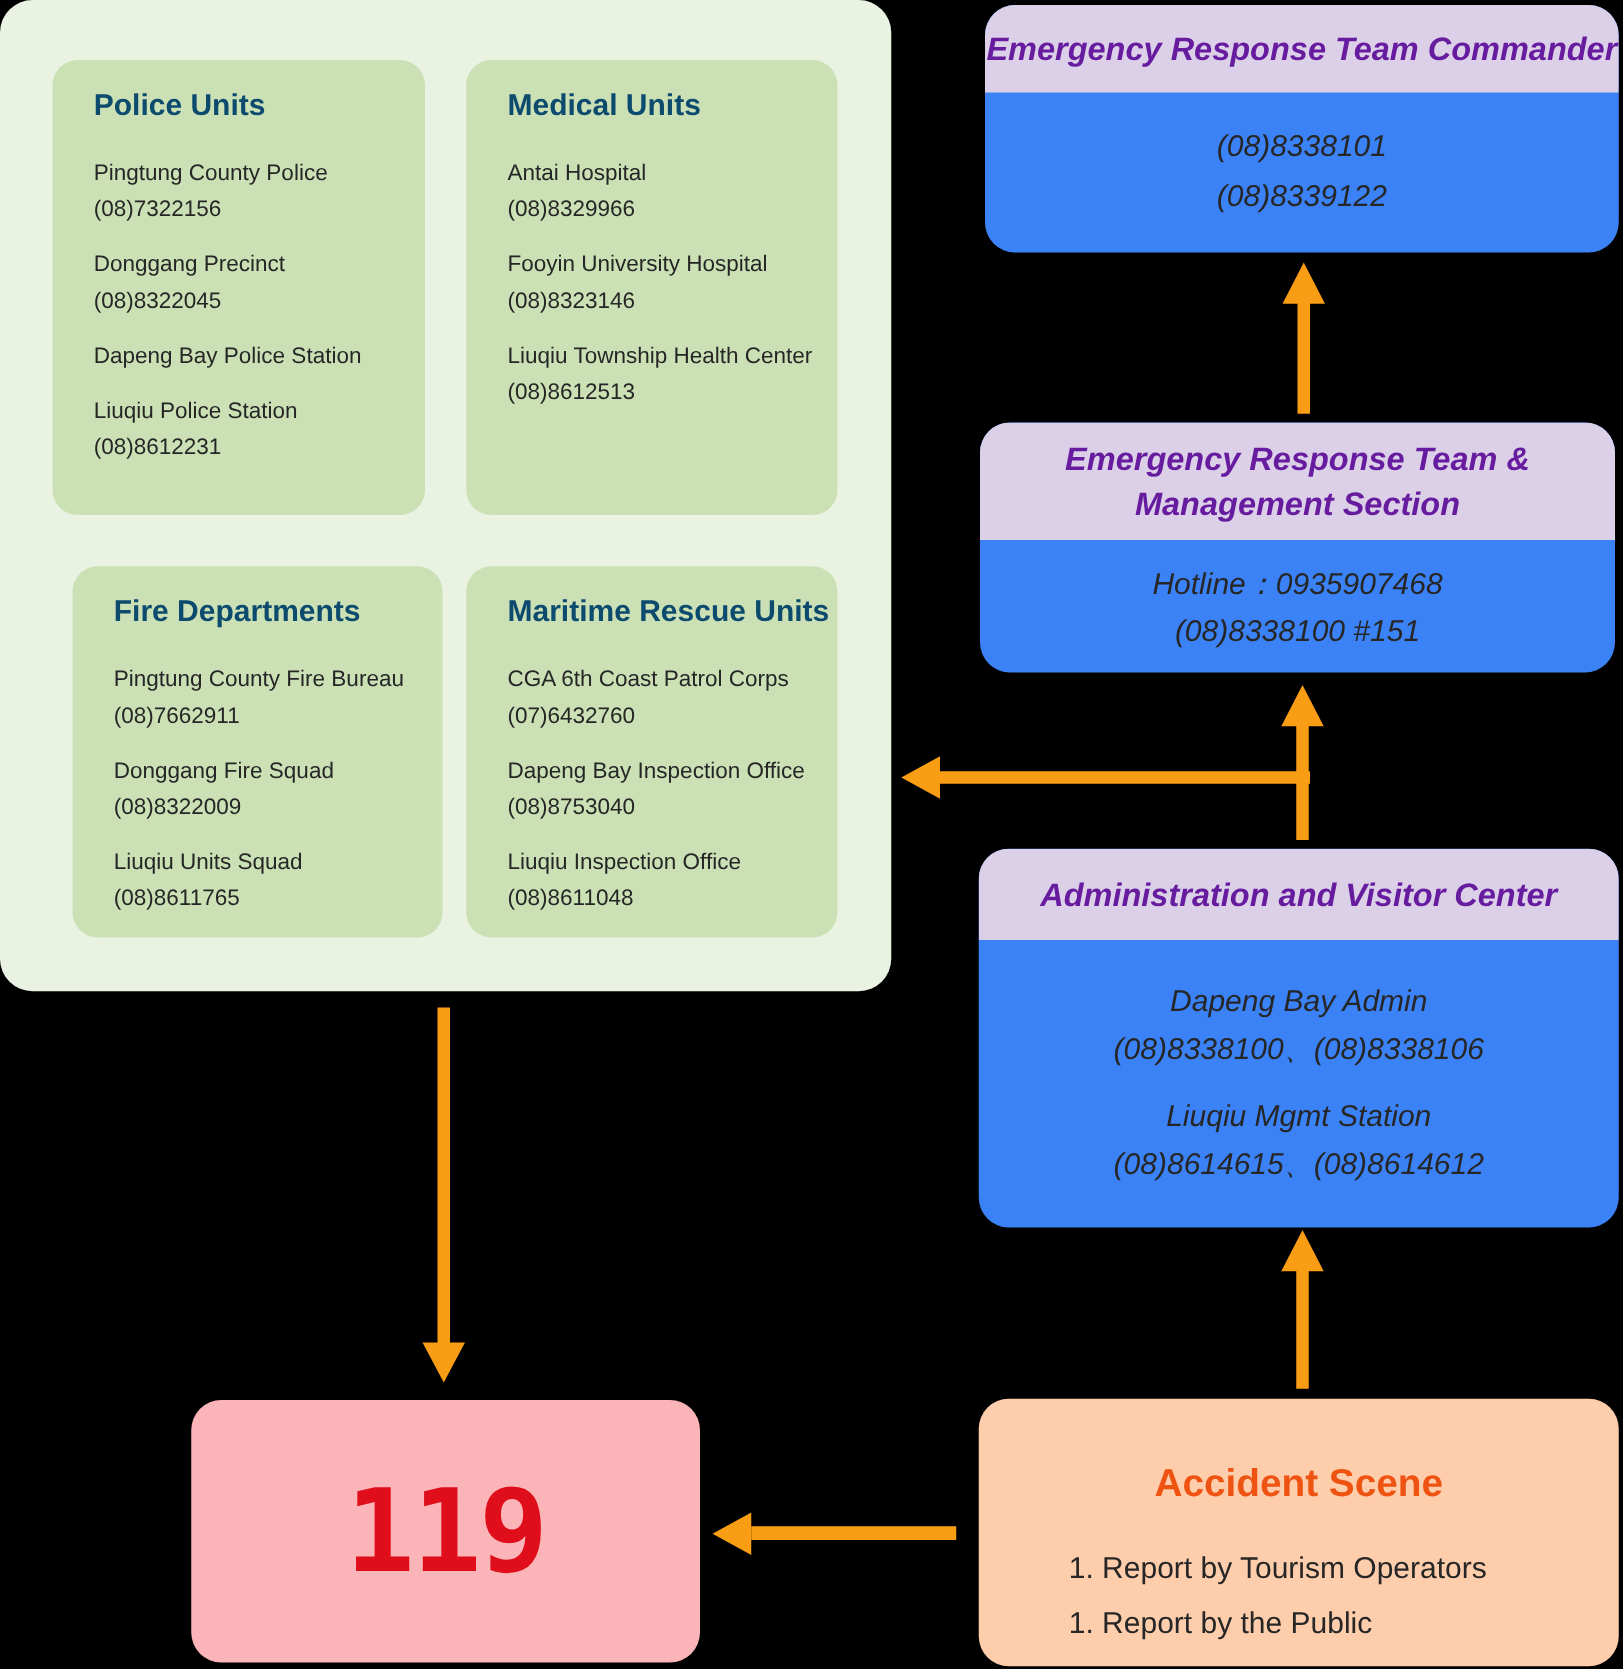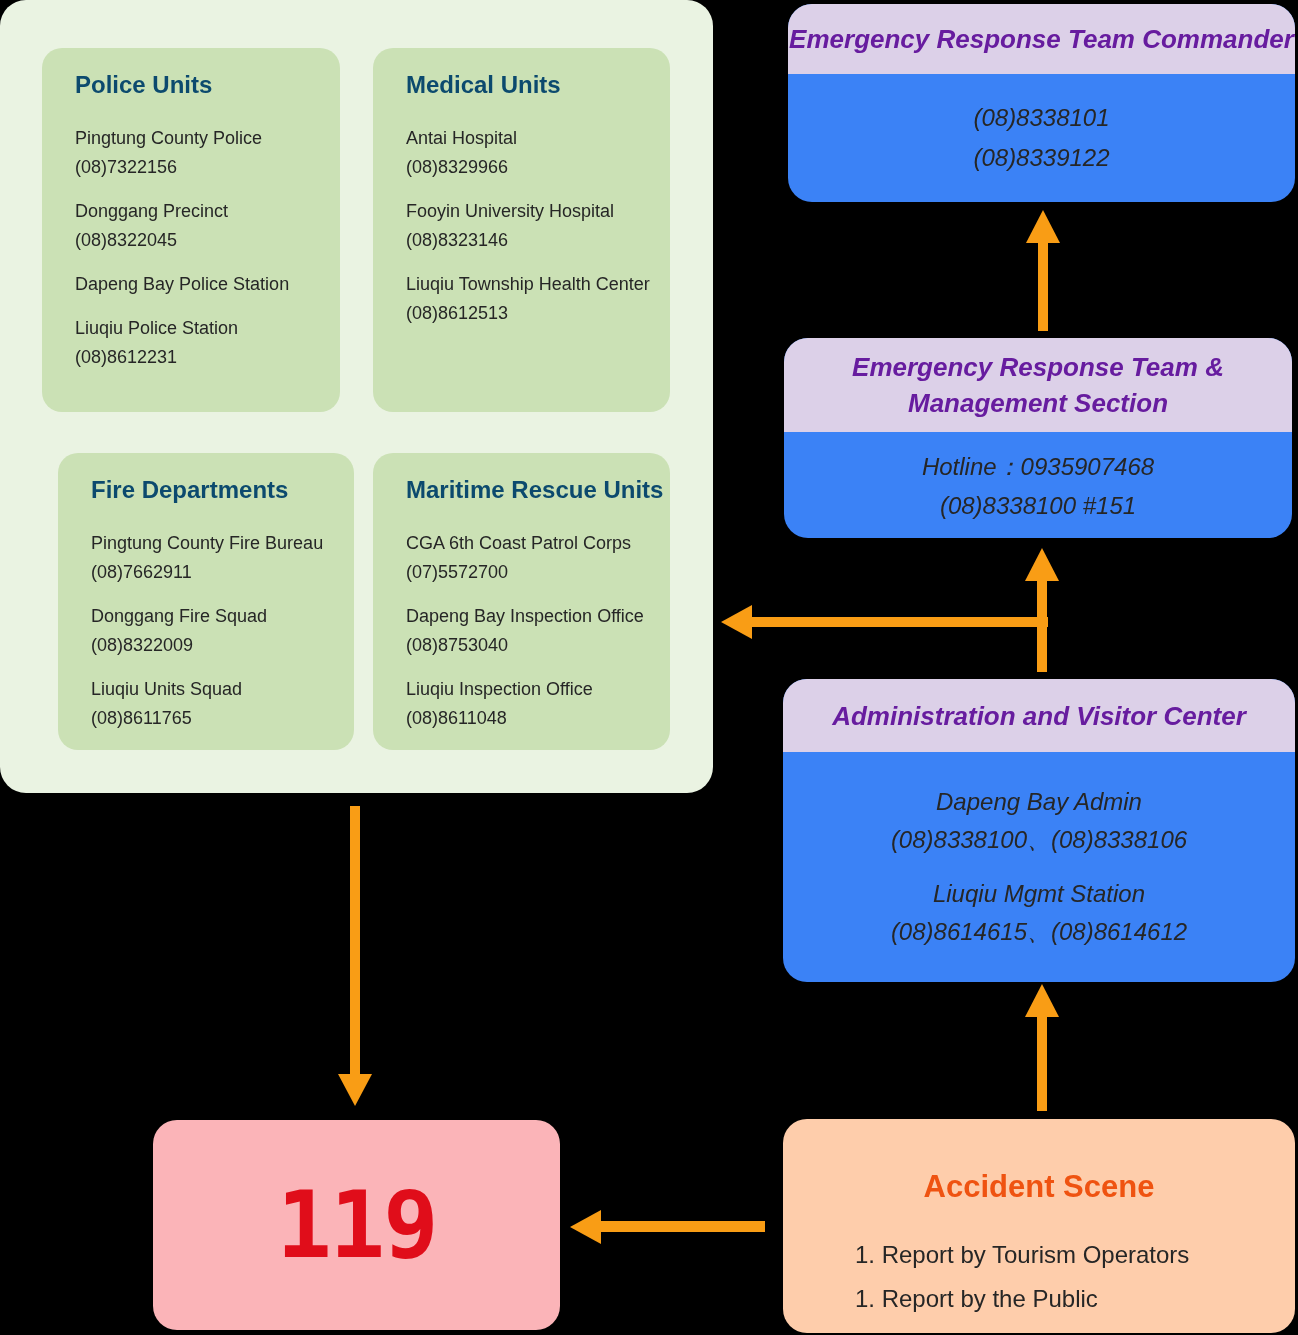--- a/index.html
+++ b/index.html
@@ -152,21 +152,21 @@
           <div>(08)8611765</div>
         </div>
       </div>
     </div>
 
     <div class="gcard maritime">
       <div class="gcard-title">Maritime Rescue Units</div>
       <div class="entries">
         <div class="entry">
           <div>CGA 6th Coast Patrol Corps</div>
-          <div>(07)5572700</div>
+          <div>(07)6432760</div>
         </div>
         <div class="entry">
           <div>Dapeng Bay Inspection Office</div>
           <div>(08)8753040</div>
         </div>
         <div class="entry">
           <div>Liuqiu Inspection Office</div>
           <div>(08)8611048</div>
         </div>
       </div>

